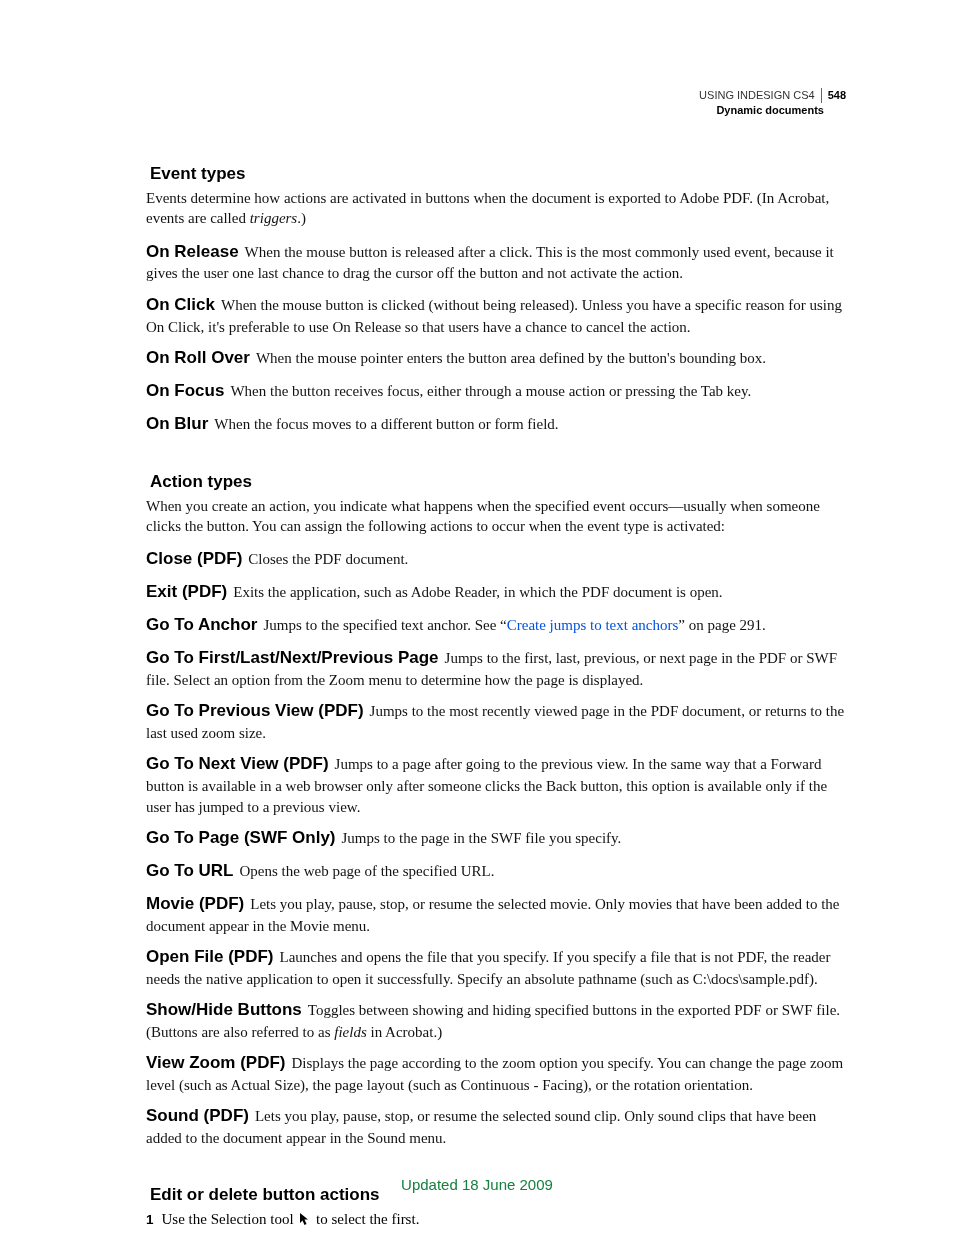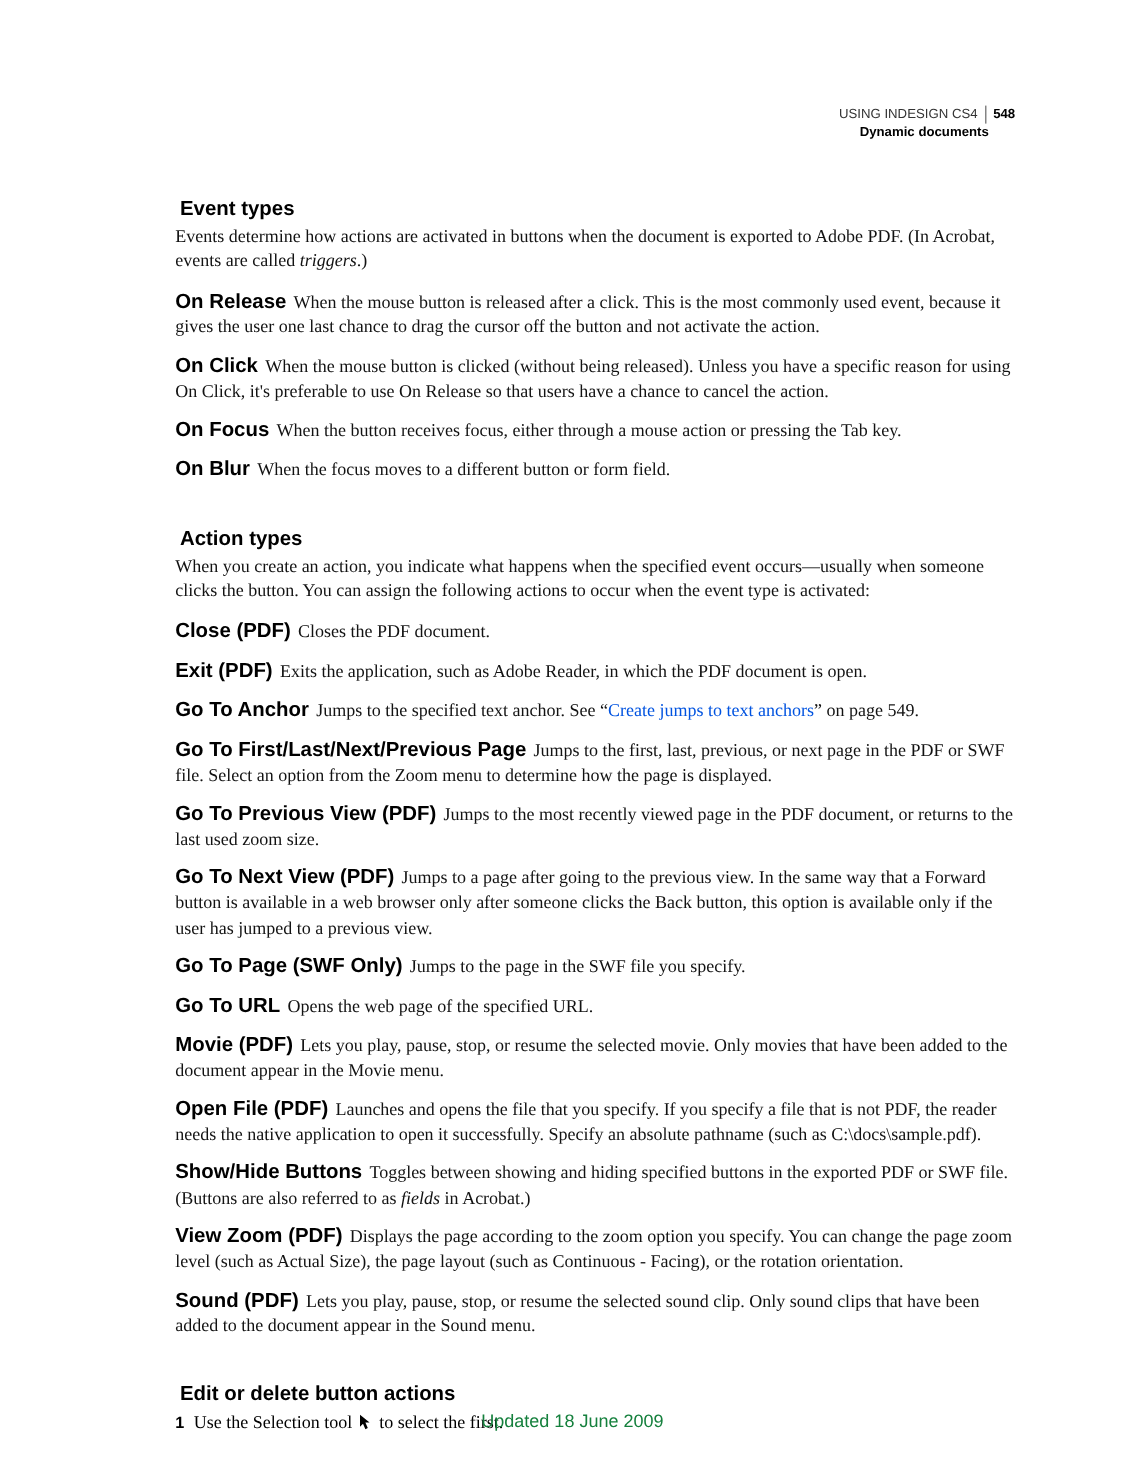--- a/index.html
+++ b/index.html
@@ -114,31 +114,32 @@
 
   <div class="content">
 
     <h2 class="section">Event types</h2>
     <p class="para">
       <span>Events determine how actions are activated in buttons when the document is exported to Adobe PDF. (In Acrobat, events are called </span><span class="italic">triggers</span><span>.)</span>
     </p>
 
     <p class="def-row"><span class="term">On Release</span><span>When the mouse button is released after a click. This is the most commonly used event, because it gives the user one last chance to drag the cursor off the button and not activate the action.</span></p>
     <p class="def-row"><span class="term">On Click</span><span>When the mouse button is clicked (without being released). Unless you have a specific reason for using On Click, it's preferable to use On Release so that users have a chance to cancel the action.</span></p>
+    <p class="def-row"><span class="term">On Roll Over</span><span>When the mouse pointer enters the button area defined by the button's bounding box.</span></p>
     <p class="def-row"><span class="term">On Focus</span><span>When the button receives focus, either through a mouse action or pressing the Tab key.</span></p>
     <p class="def-row"><span class="term">On Blur</span><span>When the focus moves to a different button or form field.</span></p>
 
     <div class="gap"></div>
 
     <h2 class="section">Action types</h2>
     <p class="para">When you create an action, you indicate what happens when the specified event occurs—usually when someone clicks the button. You can assign the following actions to occur when the event type is activated:</p>
 
     <p class="def-row"><span class="term">Close (PDF)</span><span>Closes the PDF document.</span></p>
     <p class="def-row"><span class="term">Exit (PDF)</span><span>Exits the application, such as Adobe Reader, in which the PDF document is open.</span></p>
-    <p class="def-row"><span class="term">Go To Anchor</span><span>Jumps to the specified text anchor. See “</span><span class="link">Create jumps to text anchors</span><span>” on page 549.</span></p>
+    <p class="def-row"><span class="term">Go To Anchor</span><span>Jumps to the specified text anchor. See “</span><span class="link">Create jumps to text anchors</span><span>” on page 291.</span></p>
     <p class="def-row"><span class="term">Go To First/Last/Next/Previous Page</span><span>Jumps to the first, last, previous, or next page in the PDF or SWF file. Select an option from the Zoom menu to determine how the page is displayed.</span></p>
     <p class="def-row"><span class="term">Go To Previous View (PDF)</span><span>Jumps to the most recently viewed page in the PDF document, or returns to the last used zoom size.</span></p>
     <p class="def-row"><span class="term">Go To Next View (PDF)</span><span>Jumps to a page after going to the previous view. In the same way that a Forward button is available in a web browser only after someone clicks the Back button, this option is available only if the user has jumped to a previous view.</span></p>
     <p class="def-row"><span class="term">Go To Page (SWF Only)</span><span>Jumps to the page in the SWF file you specify.</span></p>
     <p class="def-row"><span class="term">Go To URL</span><span>Opens the web page of the specified URL.</span></p>
     <p class="def-row"><span class="term">Movie (PDF)</span><span>Lets you play, pause, stop, or resume the selected movie. Only movies that have been added to the document appear in the Movie menu.</span></p>
     <p class="def-row"><span class="term">Open File (PDF)</span><span>Launches and opens the file that you specify. If you specify a file that is not PDF, the reader needs the native application to open it successfully. Specify an absolute pathname (such as C:\docs\sample.pdf).</span></p>
     <p class="def-row"><span class="term">Show/Hide Buttons</span><span>Toggles between showing and hiding specified buttons in the exported PDF or SWF file. (Buttons are also referred to as </span><span class="italic">fields</span><span> in Acrobat.)</span></p>
     <p class="def-row"><span class="term">View Zoom (PDF)</span><span>Displays the page according to the zoom option you specify. You can change the page zoom level (such as Actual Size), the page layout (such as Continuous - Facing), or the rotation orientation.</span></p>
     <p class="def-row"><span class="term">Sound (PDF)</span><span>Lets you play, pause, stop, or resume the selected sound clip. Only sound clips that have been added to the document appear in the Sound menu.</span></p>

